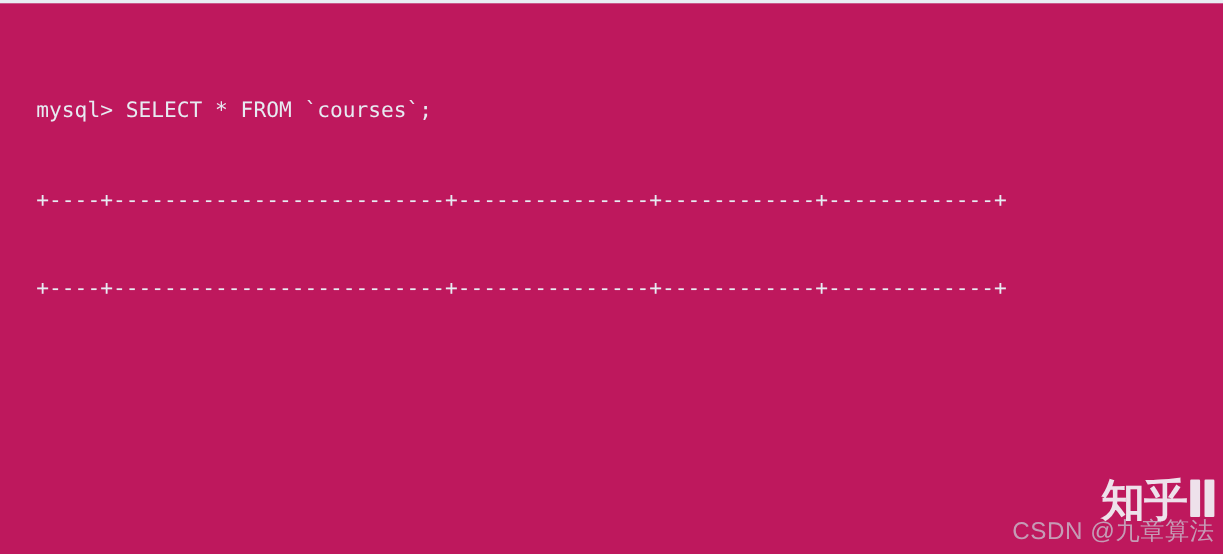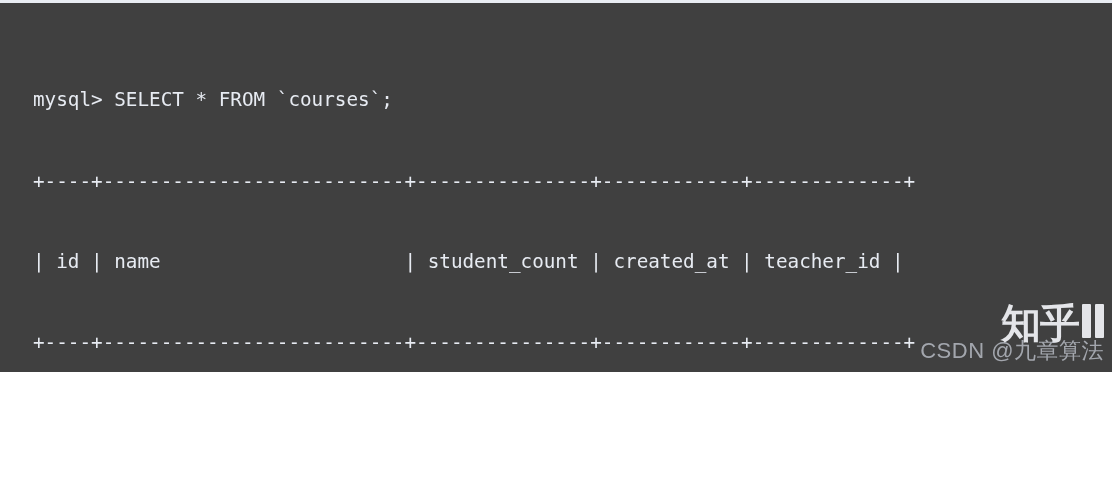--- a/index.html
+++ b/index.html
@@ -9,22 +9,22 @@
   body {
     width: 1112px;
     height: 504px;
     overflow: hidden;
     background: #ffffff;
     font-family: "DejaVu Sans Mono", "Liberation Mono", monospace;
   }
   #terminal {
     position: relative;
     width: 1112px;
-    height: 372px;
-    background: #404040;
+    height: 504px;
+    background: #be185d;
     box-sizing: border-box;
     overflow: hidden;
   }
   
   #top-edge {
     position: absolute;
     top: 0; left: 0;
     width: 1112px;
     height: 3px;
     background: #e9edf3;
@@ -98,21 +98,20 @@
 </head>
 <body>
 
 <div id="terminal">
 
   <div id="top-edge"></div>
 
   <div id="console-output">
     <span class="line prompt-line">mysql&gt; SELECT * FROM `courses`;</span>
     <span class="line">+----+--------------------------+---------------+------------+-------------+</span>
-    <span class="line">| id | name                     | student_count | created_at | teacher_id |</span>
     <span class="line">+----+--------------------------+---------------+------------+-------------+</span>
 
     
     
     
     
     
     
     
     

